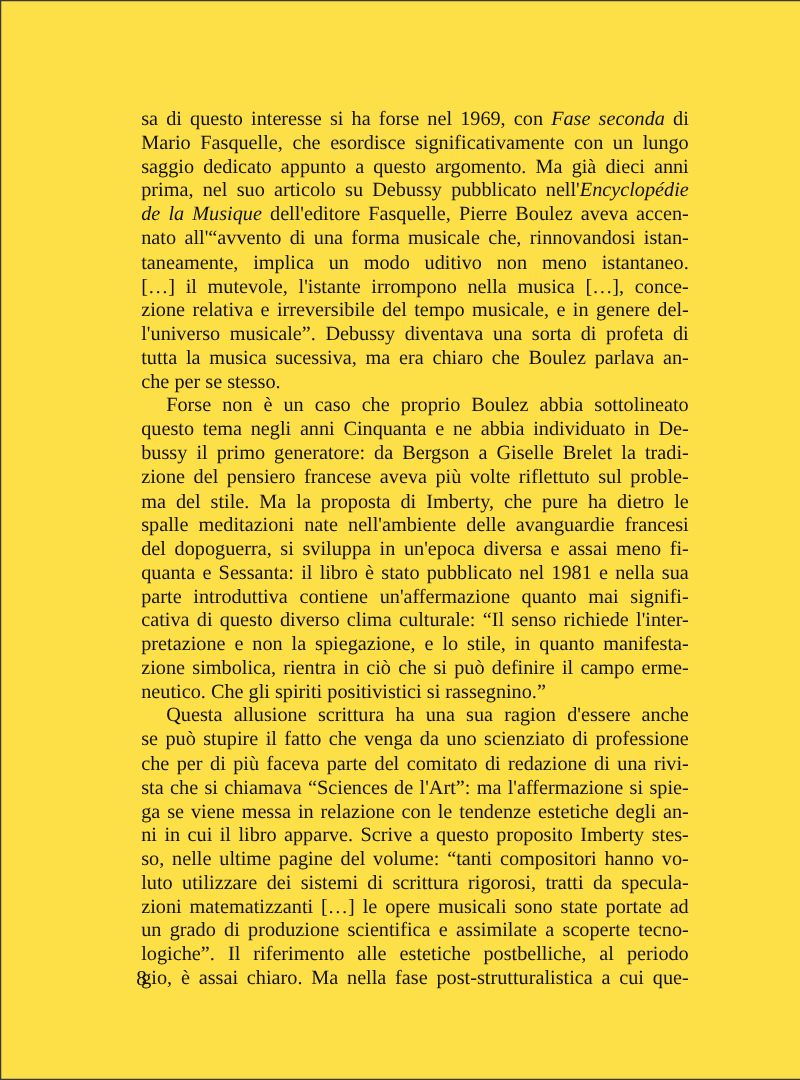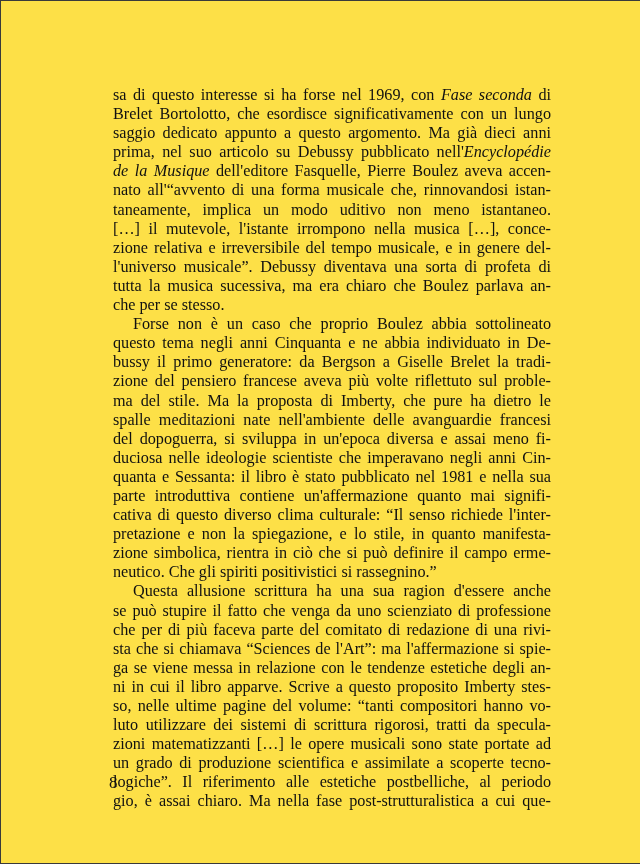--- a/index.html
+++ b/index.html
@@ -23,41 +23,40 @@
   }
   i { font-style: italic; }
 </style>
 </head>
 <body>
 
 <div class="page">
   <div class="text-block" id="text-block">
       <div>
         <span class="line">sa di questo interesse si ha forse nel 1969, con <i>Fase seconda</i> di</span>
-        <span class="line">Brelet Bortolotto, che esordisce significativamente con un lungo</span>
+        <span class="line">Mario Fasquelle, che esordisce significativamente con un lungo</span>
         <span class="line">saggio dedicato appunto a questo argomento. Ma già dieci anni</span>
         <span class="line">prima, nel suo articolo su Debussy pubblicato nell'<i>Encyclopédie</i></span>
         <span class="line"><i>de la Musique</i> dell'editore Fasquelle, Pierre Boulez aveva accen-</span>
         <span class="line">nato all'“avvento di una forma musicale che, rinnovandosi istan-</span>
         <span class="line">taneamente, implica un modo uditivo non meno istantaneo.</span>
         <span class="line">[…] il mutevole, l'istante irrompono nella musica […], conce-</span>
         <span class="line">zione relativa e irreversibile del tempo musicale, e in genere del-</span>
         <span class="line">l'universo musicale”. Debussy diventava una sorta di profeta di</span>
         <span class="line">tutta la musica sucessiva, ma era chiaro che Boulez parlava an-</span>
         <span class="line last">che per se stesso.</span>
       </div>
       <div>
         <span class="line indent">Forse non è un caso che proprio Boulez abbia sottolineato</span>
         <span class="line">questo tema negli anni Cinquanta e ne abbia individuato in De-</span>
         <span class="line">bussy il primo generatore: da Bergson a Giselle Brelet la tradi-</span>
         <span class="line">zione del pensiero francese aveva più volte riflettuto sul proble-</span>
         <span class="line">ma del stile. Ma la proposta di Imberty, che pure ha dietro le</span>
         <span class="line">spalle meditazioni nate nell'ambiente delle avanguardie francesi</span>
         <span class="line">del dopoguerra, si sviluppa in un'epoca diversa e assai meno fi-</span>
-        <span class="line">duciosa nelle ideologie scientiste che imperavano negli anni Cin-</span>
         <span class="line">quanta e Sessanta: il libro è stato pubblicato nel 1981 e nella sua</span>
         <span class="line">parte introduttiva contiene un'affermazione quanto mai signifi-</span>
         <span class="line">cativa di questo diverso clima culturale: “Il senso richiede l'inter-</span>
         <span class="line">pretazione e non la spiegazione, e lo stile, in quanto manifesta-</span>
         <span class="line">zione simbolica, rientra in ciò che si può definire il campo erme-</span>
         <span class="line last">neutico. Che gli spiriti positivistici si rassegnino.”</span>
       </div>
       <div>
         <span class="line indent">Questa allusione scrittura ha una sua ragion d'essere anche</span>
         <span class="line">se può stupire il fatto che venga da uno scienziato di professione</span>

